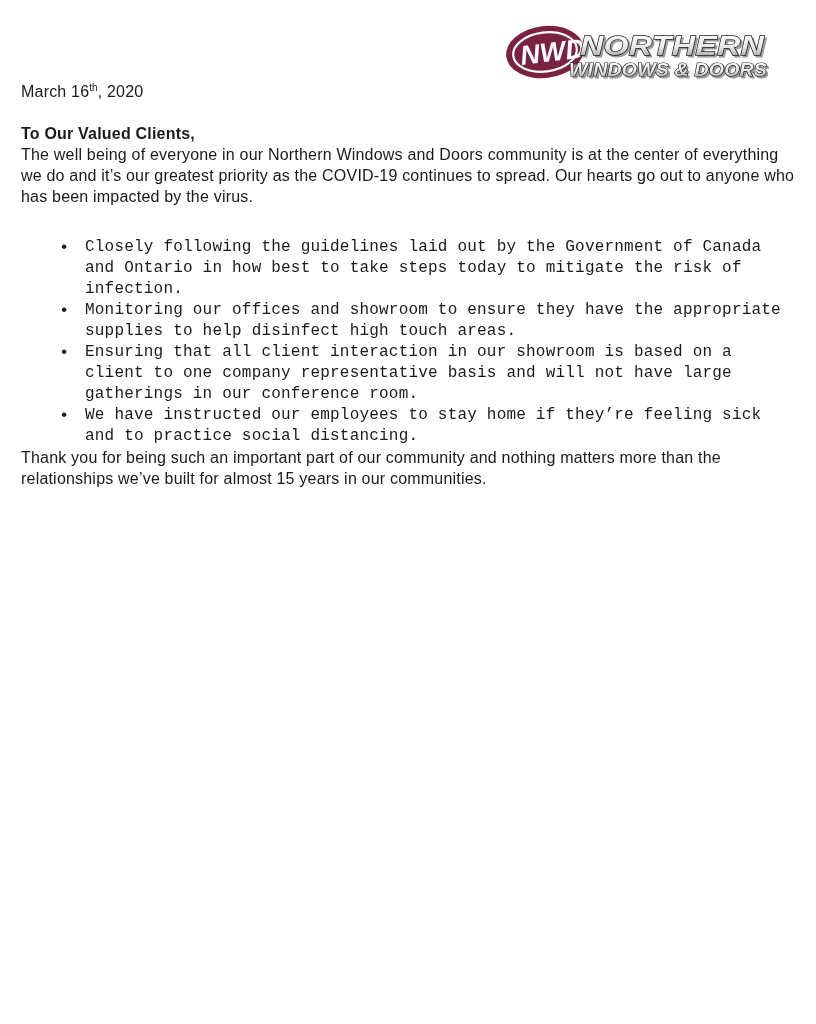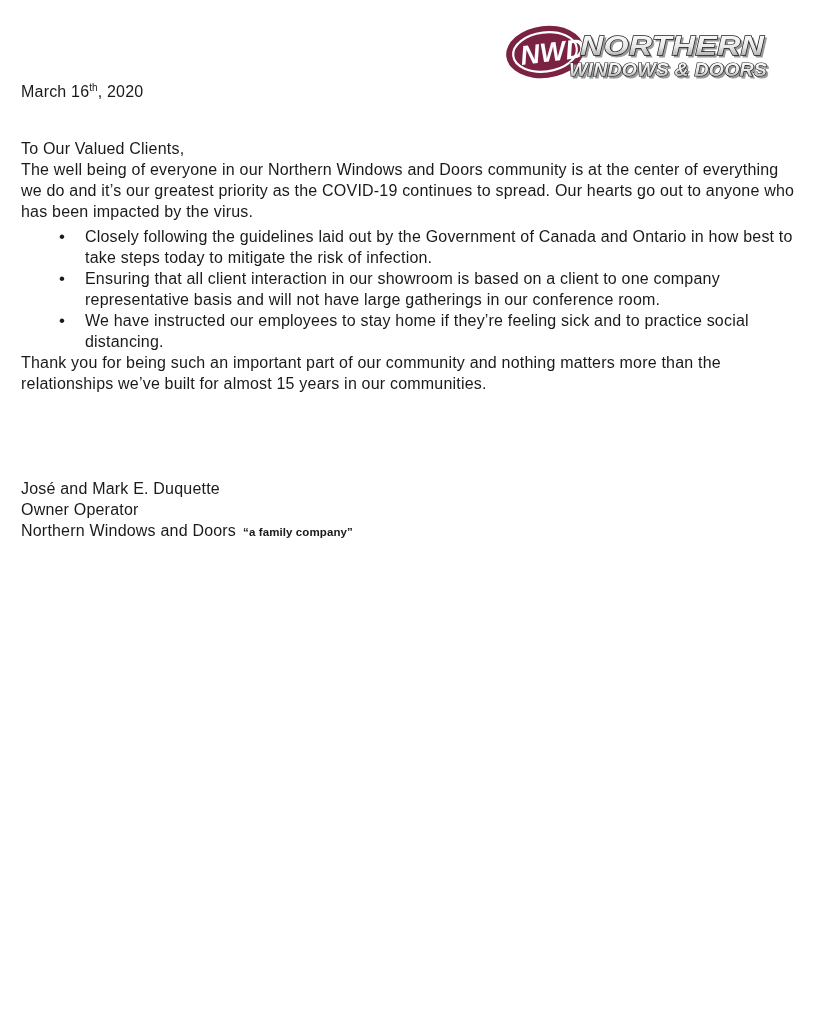--- a/index.html
+++ b/index.html
@@ -14,24 +14,24 @@
     font-size:16px; line-height:21px; letter-spacing:0.2px;
     padding:0 21px;
     overflow:hidden;
   }
   .logo {
     position:absolute; top:14px; right:44px;
     width:268px; height:72px;
   }
   .content { padding-top:81px; }
   .gap-1 { }
-  .gap-2 { margin-top:36px; }
+  .gap-2 { margin-top:21px;font-weight:bold; }
   .gap-4 { margin-top:84px; }
   sup.ord { font-size:10px; line-height:0; vertical-align:super; letter-spacing:0; }
-  ul.steps { list-style:none; margin:4px 0 0 0; padding:0; }
+  ul.steps { list-style:none; margin:30px 0 0 0; padding:0;font-family:Liberation Mono, monospace; }
   ul.steps li { position:relative; padding-left:64px; }
   ul.steps li::before {
     content:"\2022";
     position:absolute; left:38px; top:0;
     font-size:17px;
   }
   .sig-line { line-height:21px; }
   .tagline { font-size:11.5px; letter-spacing:0.1px; margin-left:7px; font-weight:bold; }
   .wordmark {
     font-family:"Liberation Sans","DejaVu Sans",sans-serif;
@@ -77,27 +77,23 @@
     <div><span>March 16</span><sup class="ord">th</sup><span>, 2020</span></div>
 
     <div class="gap-2">To Our Valued Clients,</div>
 
     <p class="gap-1">The well being of everyone in our Northern Windows and Doors community is at the center of everything we do and it’s our greatest priority as the COVID-19 continues to spread. Our hearts go out to anyone who has been impacted by the virus.</p>
 
 
 
     <ul class="steps">
       <li>Closely following the guidelines laid out by the Government of Canada and Ontario in how best to take steps today to mitigate the risk of infection.</li>
+      <li>Monitoring our offices and showroom to ensure they have the appropriate supplies to help disinfect high touch areas.</li>
       <li>Ensuring that all client interaction in our showroom is based on a client to one company representative basis and will not have large gatherings in our conference room.</li>
       <li>We have instructed our employees to stay home if they’re feeling sick and to practice social distancing.</li>
     </ul>
 
 
     <p class="gap-1">Thank you for being such an important part of our community and nothing matters more than the relationships we’ve built for almost 15 years in our communities.</p>
 
-    <div class="gap-4">
-      <div class="sig-line">José and Mark E. Duquette</div>
-      <div class="sig-line">Owner Operator</div>
-      <div class="sig-line"><span>Northern Windows and Doors</span><span class="tagline">“a family company”</span></div>
-    </div>
 
   </div>
 </div>
 
 </body></html>

